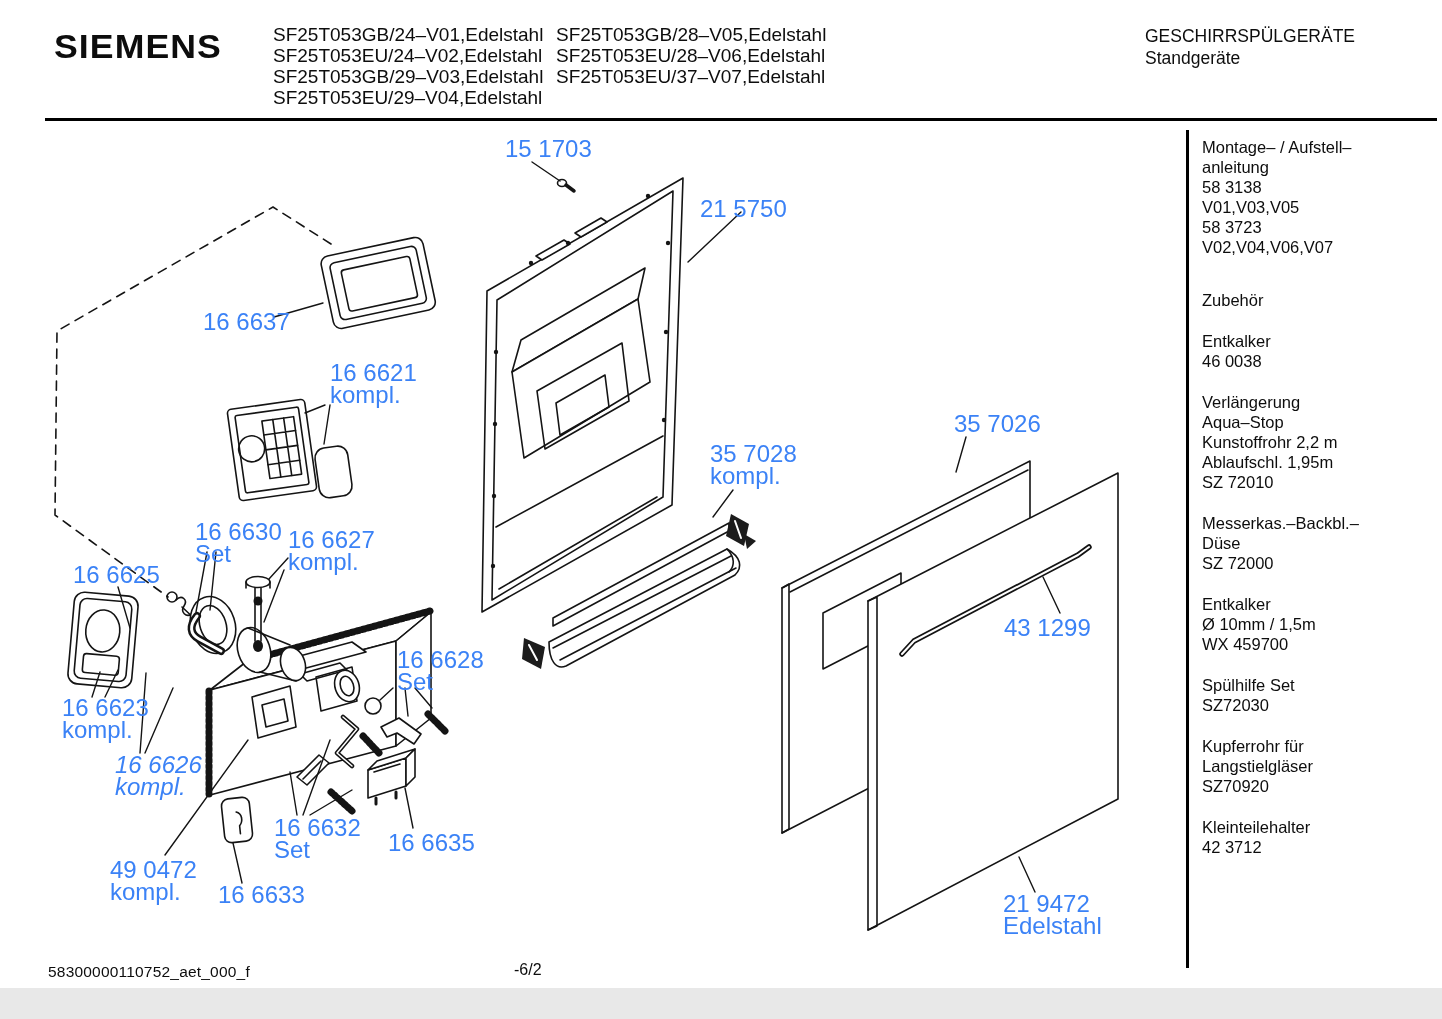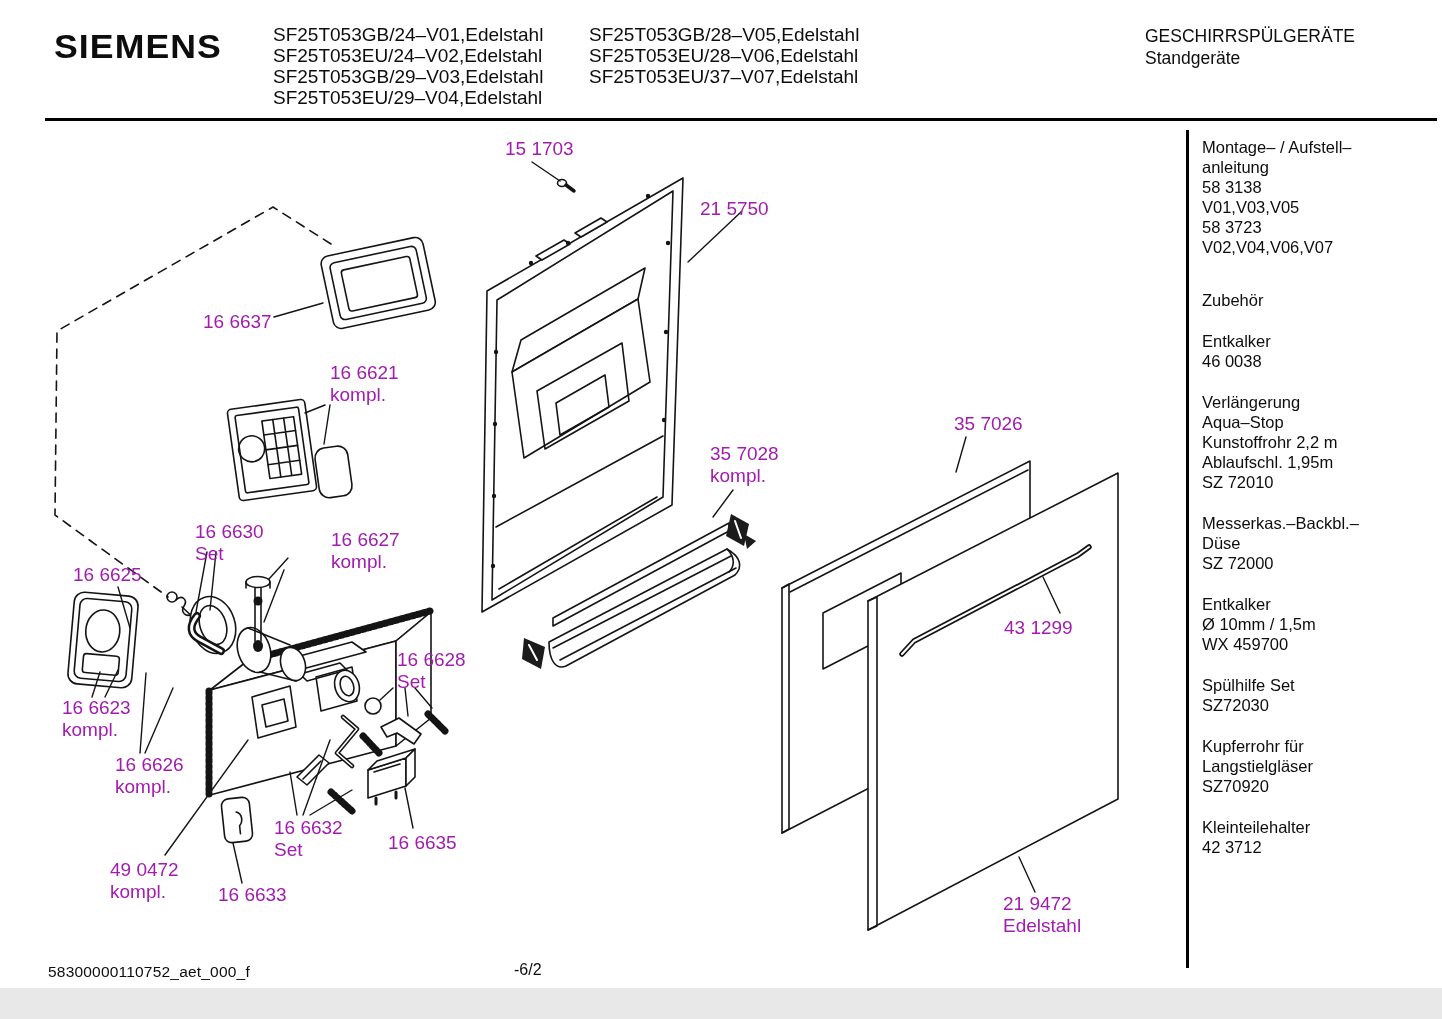--- a/index.html
+++ b/index.html
@@ -3,29 +3,29 @@
 <meta charset="utf-8">
 <style>
   html,body{margin:0;padding:0;background:#e8e8e8}
   .page{position:relative;width:1442px;height:988px;background:#ffffff;overflow:hidden;
         font-family:"Liberation Sans",sans-serif;color:#0d0d0d}
   .abs{position:absolute}
   .brand{left:54px;top:28px;font-size:33px;font-weight:bold;letter-spacing:1px;
          transform:scaleX(1.08);transform-origin:left top}
   .models{top:24px;font-size:19px;line-height:21px;white-space:nowrap}
   .m1{left:273px}
-  .m2{left:589px}
+  .m2{left:556px}
   .product{left:1145px;top:25px;font-size:17.5px;line-height:22px}
   .header-rule{left:45px;top:118px;width:1392px;height:3px;background:#000}
   .sidebar-divider{left:1186px;top:130px;width:2.5px;height:838px;background:#000}
   .sidebar{left:1202px;top:137px;width:234px;font-size:16.5px;line-height:20px}
   .sb-block{margin-bottom:21px}
   .sb-block:first-child{margin-bottom:33px}
   .labels-layer{left:0;top:0;width:100%;height:100%;pointer-events:none}
-  .part-label{position:absolute;font-size:19px;line-height:22px;white-space:nowrap;color:#a21caf}
+  .part-label{position:absolute;font-size:24px;line-height:22px;white-space:nowrap;color:#3b82f6}
   .footer-id{left:48px;top:963px;font-size:15.5px;letter-spacing:0.2px}
   .footer-page{left:514px;top:961px;font-size:16px}
   svg.diagram{position:absolute;left:0;top:0}
 </style>
 </head>
 <body>
 
 <div class="page">
 
   <div class="abs brand">SIEMENS</div>
@@ -236,32 +236,32 @@
         <div>16 6637</div>
       </div>
       <div class="part-label" style="left: 330px; top: 362px;">
         <div>16 6621</div>
         <div>kompl.</div>
       </div>
       <div class="part-label" style="left: 195px; top: 521px;">
         <div>16 6630</div>
         <div>Set</div>
       </div>
-      <div class="part-label" style="left: 288px; top: 529px; margin-left: 43px;">
+      <div class="part-label" style="left: 288px; top: 529px;">
         <div>16 6627</div>
         <div>kompl.</div>
       </div>
       <div class="part-label" style="left: 73px; top: 564px;">
         <div>16 6625</div>
       </div>
       <div class="part-label" style="left: 62px; top: 697px;">
         <div>16 6623</div>
         <div>kompl.</div>
       </div>
-      <div class="part-label" style="left: 115px; top: 754px;">
+      <div class="part-label" style="left: 115px; top: 754px; font-style: italic;">
         <div>16 6626</div>
         <div>kompl.</div>
       </div>
       <div class="part-label" style="left: 397px; top: 649px;">
         <div>16 6628</div>
         <div>Set</div>
       </div>
       <div class="part-label" style="left: 274px; top: 817px;">
         <div>16 6632</div>
         <div>Set</div>

